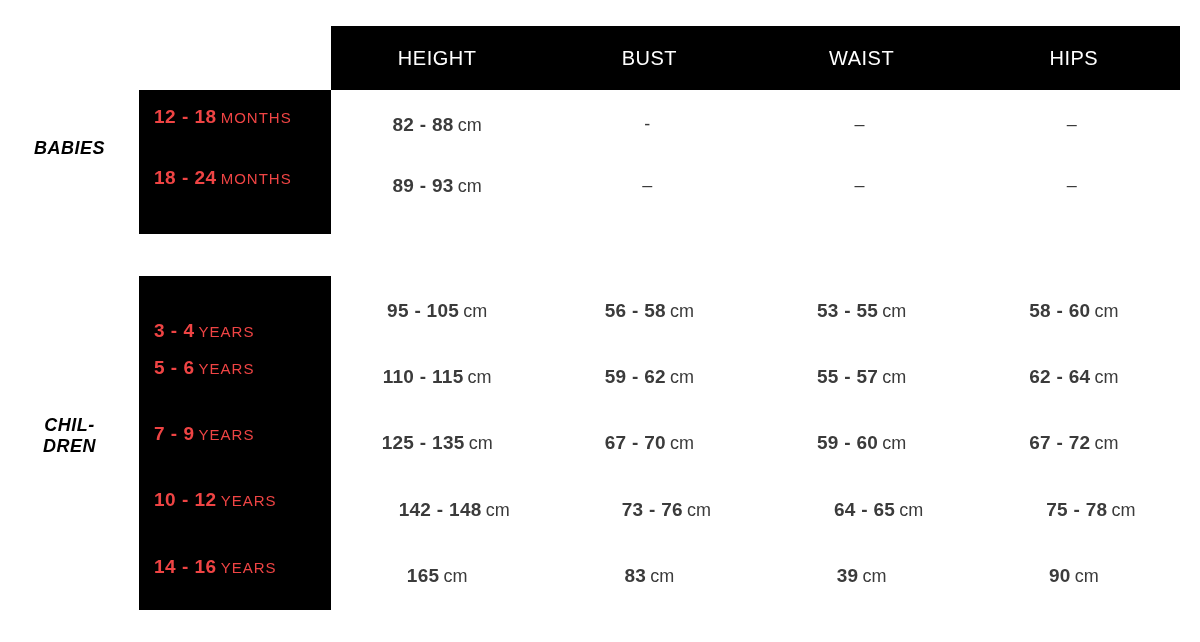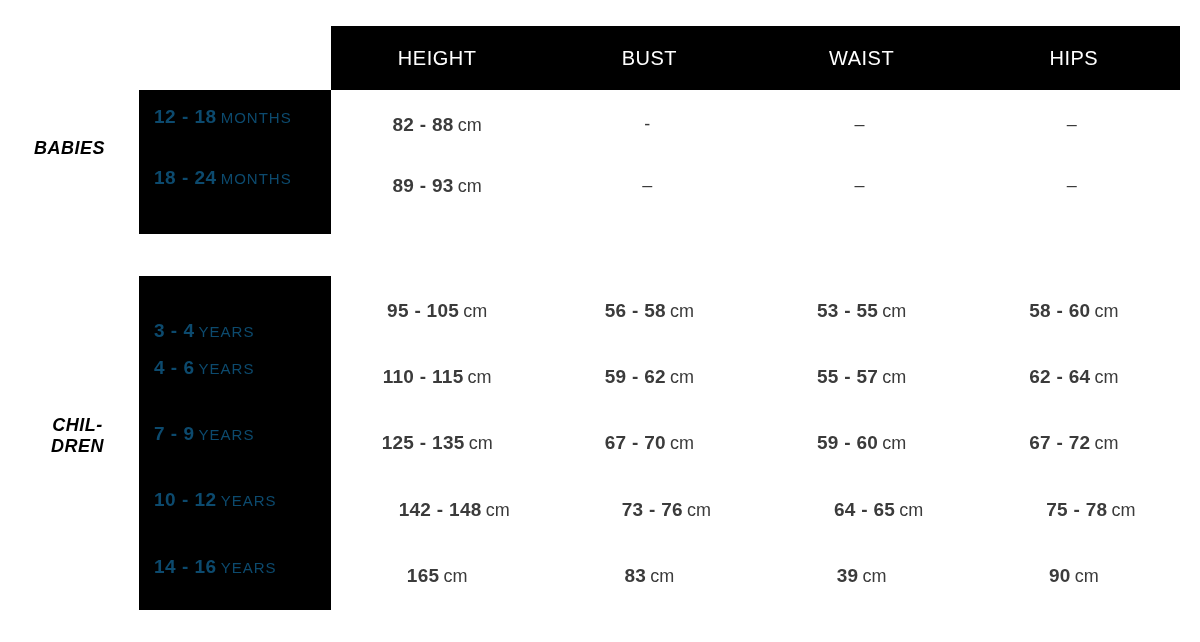--- a/index.html
+++ b/index.html
@@ -70,30 +70,30 @@
     letter-spacing: 0.5px;
     text-align: center;
     line-height: 1.15;
   }
   #group-babies {
     left: 0px;
     top: 138px;
     width: 139px;
   }
   #group-children {
-    left: 8px;
+    left: 0px;
     top: 415px;
     width: 139px;
   }
 
   
   .size-label {
     position: absolute;
     left: 154px;
-    color: #0c4a6e;
+    color: #ef4444;
     white-space: nowrap;
   }
   .size-label .num {
     font-size: 19px;
     font-weight: bold;
     letter-spacing: 0.5px;
   }
   .size-label .unit {
     font-size: 15px;
     font-weight: 400;
@@ -192,21 +192,21 @@
 
   <div class="group-name" id="group-children">
     <div>CHIL-</div>
     <div>DREN</div>
   </div>
 
   <div class="size-label" style="top:291px;margin-top:29px;">
     <span class="num">3 - 4</span><span class="unit">YEARS</span>
   </div>
   <div class="size-label" style="top:357px;">
-    <span class="num">4 - 6</span><span class="unit">YEARS</span>
+    <span class="num">5 - 6</span><span class="unit">YEARS</span>
   </div>
   <div class="size-label" style="top:423px;">
     <span class="num">7 - 9</span><span class="unit">YEARS</span>
   </div>
   <div class="size-label" style="top:489px;">
     <span class="num">10 - 12</span><span class="unit">YEARS</span>
   </div>
   <div class="size-label" style="top:556px;">
     <span class="num">14 - 16</span><span class="unit">YEARS</span>
   </div>

